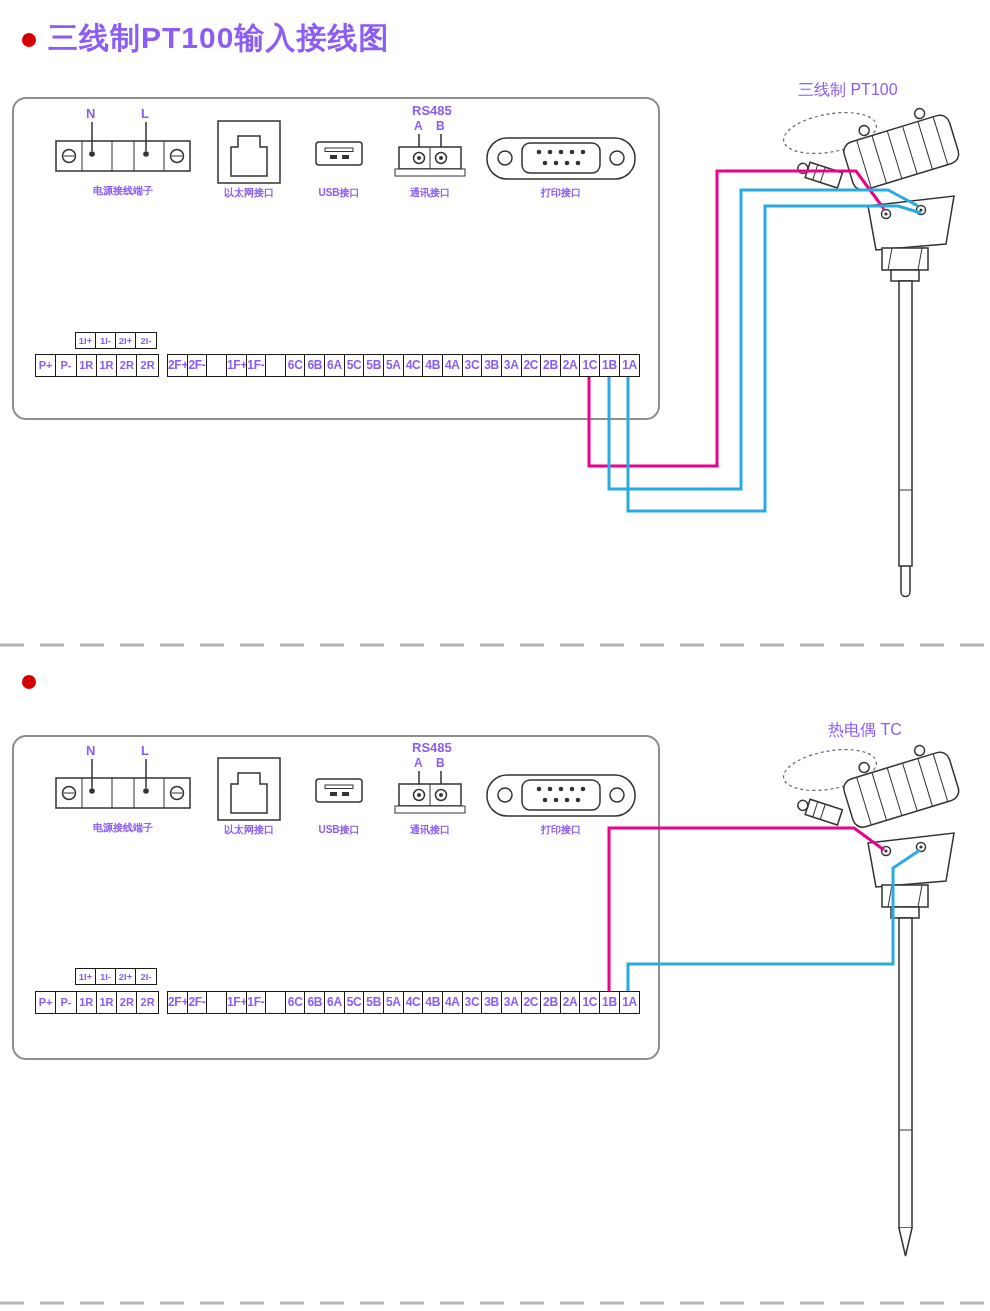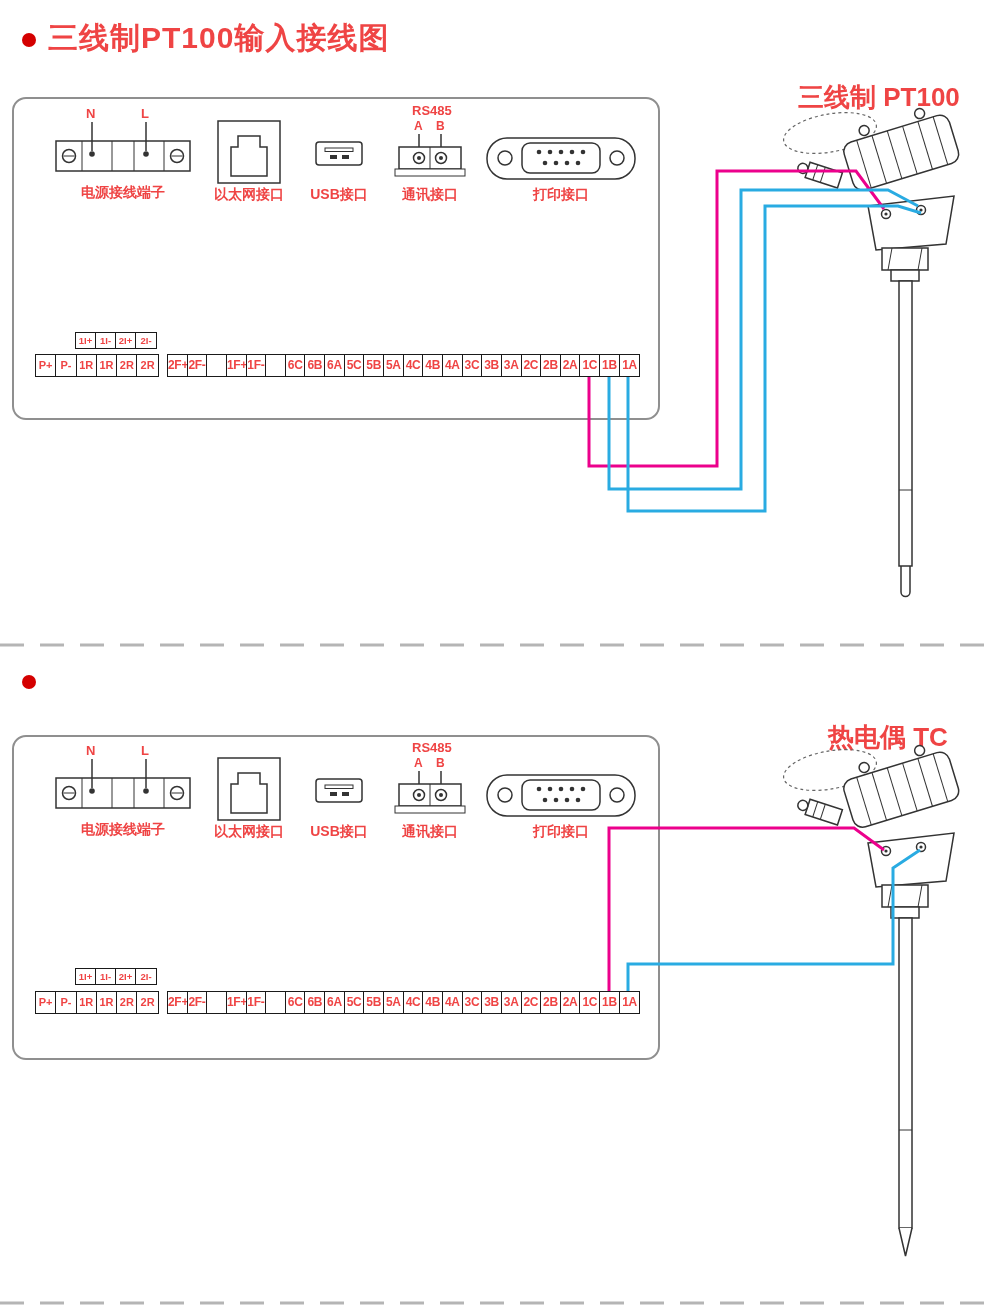--- a/index.html
+++ b/index.html
@@ -1,24 +1,24 @@
 <!DOCTYPE html>
 <html><head>
 <meta charset="utf-8">
 <style>
   *{margin:0;padding:0;box-sizing:border-box}
   body{background:#fff}
   .page{position:relative;width:990px;height:1311px;background:#fff;
-        font-family:"Liberation Sans",sans-serif;color:#ef4444;overflow:hidden}
+        font-family:"Liberation Sans",sans-serif;color:#8b5cf6;overflow:hidden}
   .overlay{position:absolute;left:0;top:0;pointer-events:none}
   .bullet{position:absolute;width:14px;height:14px;border-radius:50%;background:#d40000}
   .section-title{position:absolute;font-size:30px;font-weight:700;letter-spacing:1px;white-space:nowrap}
-  .sensor-label{position:absolute;font-size:26px;font-weight:700;white-space:nowrap}
+  .sensor-label{position:absolute;font-size:16px;font-weight:400;white-space:nowrap}
   .panel{position:absolute;border:2px solid #8f8f8f;border-radius:14px;background:#fff}
-  .port-label{position:absolute;transform:translateX(-50%);font-size:14px;font-weight:700;white-space:nowrap}
+  .port-label{position:absolute;transform:translateX(-50%);font-size:10px;font-weight:700;white-space:nowrap}
   .tiny-label{position:absolute;font-size:13px;font-weight:700;white-space:nowrap}
   .tstrip{position:absolute;display:flex;border:1px solid #1a1a1a;background:#fff}
   .tstrip .cell{flex:0 0 auto;border-right:1px solid #1a1a1a;text-align:center;font-weight:700;overflow:hidden}
   .tstrip .cell:last-child{border-right:0}
   .strip-aux{height:17px}
   .strip-aux .cell{width:20px;font-size:9.5px;line-height:15px}
   .strip-left{height:23px}
   .strip-left .cell{width:20.3px;font-size:11px;line-height:21px}
   .strip-main{height:23px}
   .strip-main .cell{width:19.65px;font-size:12px;line-height:21px;letter-spacing:-0.3px}

